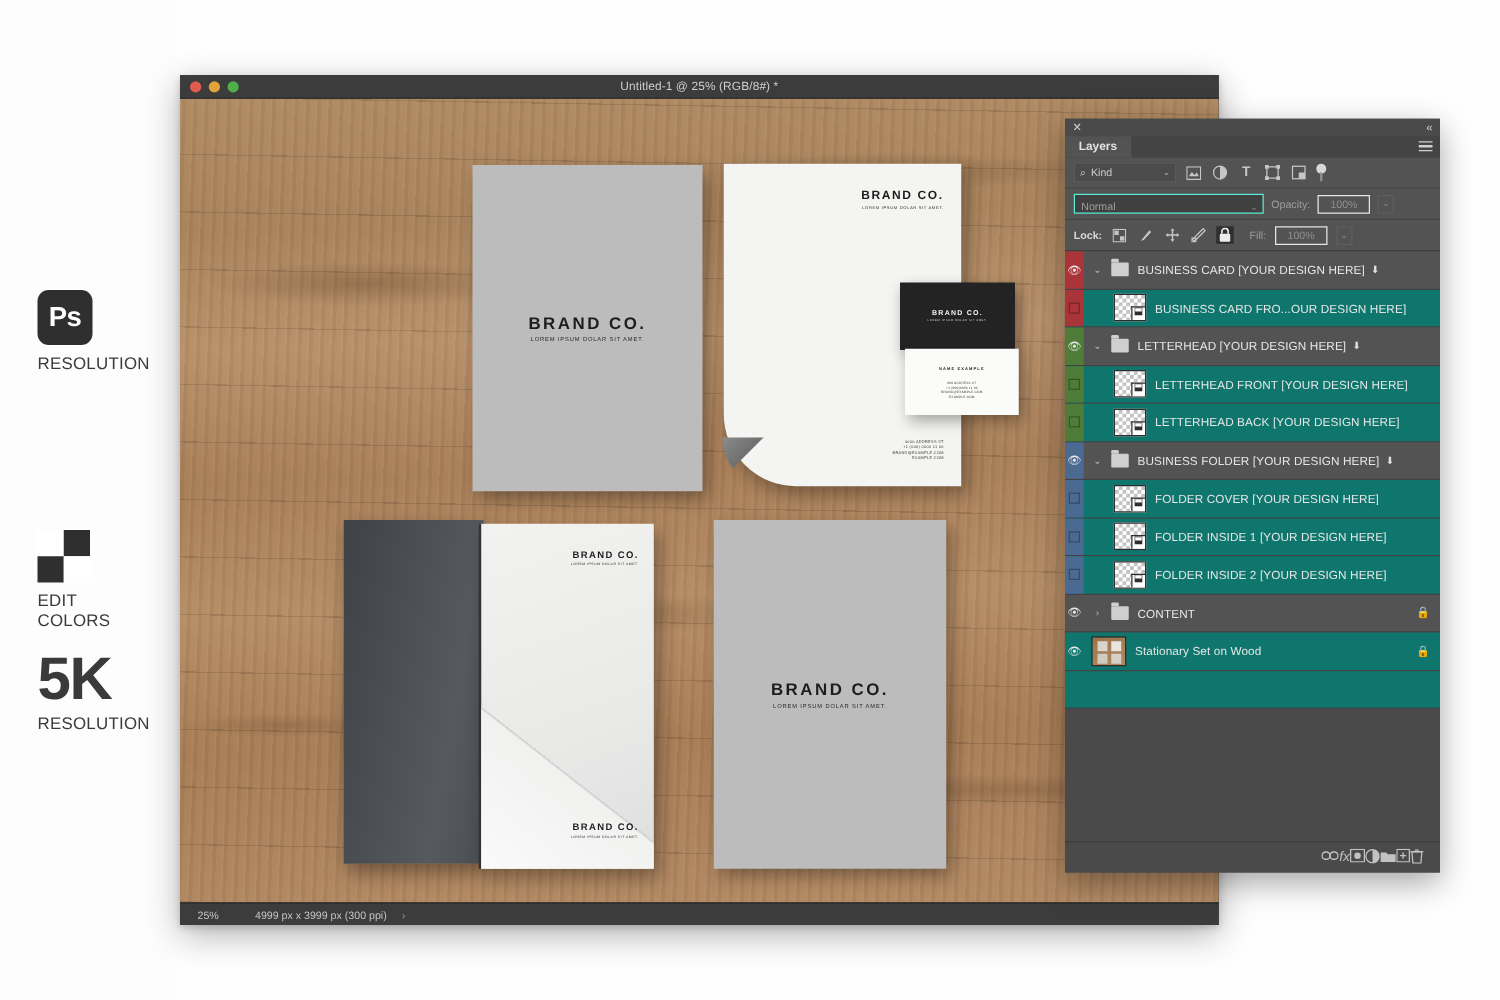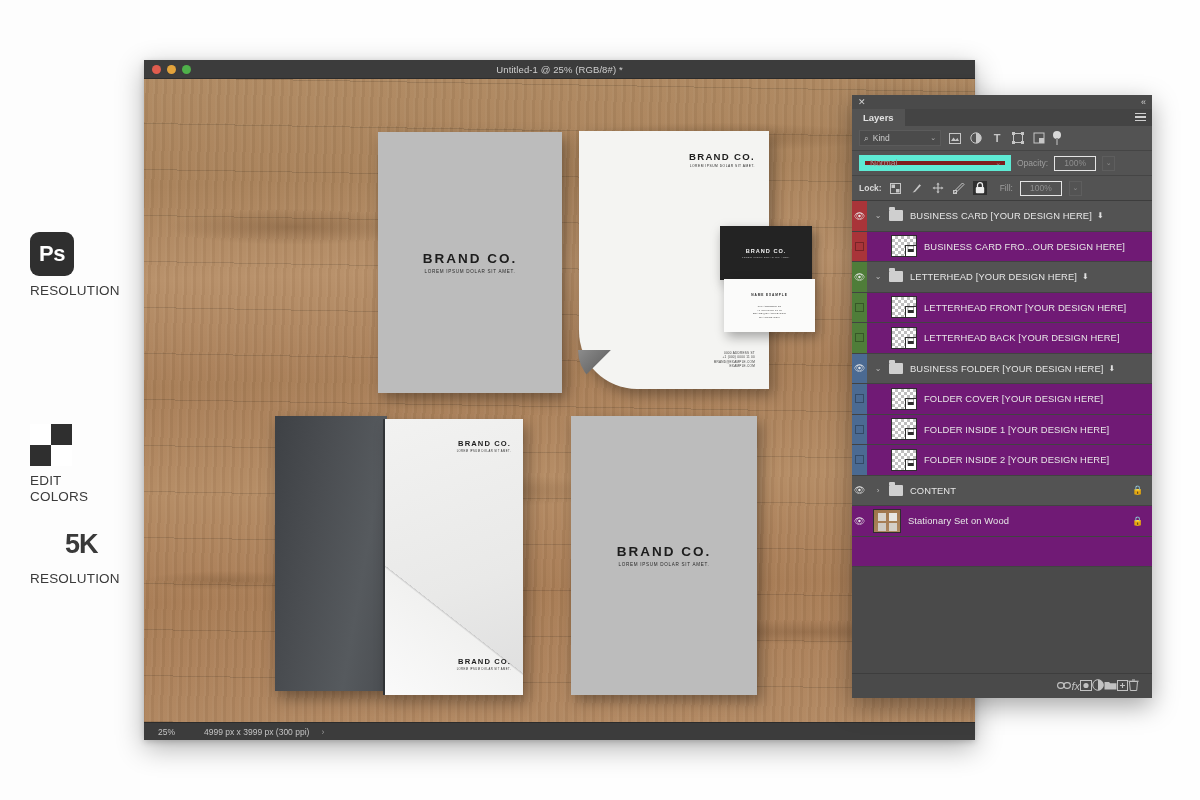--- a/index.html
+++ b/index.html
@@ -42,21 +42,21 @@
   }
   .vec-doc::after{
     content:""; position:absolute; left:8px; top:3px; width:8px; height:8px;
     background:#fff; border:1.4px solid #3c3c3c;
   }
 
   .edit-ic { width: 42px; height: 42px; display:grid; grid-template-columns:1fr 1fr; grid-template-rows:1fr 1fr; }
   .edit-ic i { display:block; }
   .q-w { background:#ffffff; } .q-d { background:#2f2f2f; }
 
-  .fivek { font-size: 27px; font-weight: 700; color:#3a3a3a; letter-spacing:-1px; line-height: 40px; margin-left: 35px; }
+  .fivek { font-size: 48px; font-weight: 700; color:#3a3a3a; letter-spacing:-1px; line-height: 40px; }
 
   
   .ps-window {
     position: absolute; left: 144px; top: 60px; width: 831px; height: 680px;
     background:#3a3a3a;
     box-shadow: 0 8px 26px rgba(0,0,0,.30), 0 2px 6px rgba(0,0,0,.18);
   }
   .titlebar {
     position:relative; height: 19px; background:#3c3c3c;
     border-bottom:1px solid #2c2c2c; display:flex; align-items:center;
@@ -203,42 +203,42 @@
     position:relative;
   }
   .kind-box .chev { position:absolute; right:4px; font-size:7px; color:#b5b5b5; }
   .fi { width:14px; height:14px; display:flex; align-items:center; justify-content:center; color:#c6c6c6; }
   .toggle-knob { width:8px; height:14px; position:relative; }
   .toggle-knob i { position:absolute; left:0; top:0; width:8px; height:8px; border-radius:50%; background:#d8d8d8; }
   .toggle-knob b { position:absolute; left:3px; top:7px; width:2px; height:7px; background:#8d8d8d; }
 
   .lp-blend { height: 25px; background:#535353; display:flex; align-items:center; padding:0 7px; gap:6px; border-bottom:1px solid #454545; }
   .blend-sel {
-    width: 152px; height:16px; background:#7f1d1d; border:6px solid #5eead4; position:relative;
-    display:flex; align-items:center; padding-left:5px; font-size:8.5px; color:#9e9e9e;
+    width: 152px; height:16px; background:#404040; border:1px solid #5eead4; position:relative;
+    display:flex; align-items:flex-end; padding-left:5px; font-size:8.5px; color:#9e9e9e;
   }
   .blend-sel .chev{ position:absolute; right:4px; font-size:7px; color:#8f8f8f; }
   .op-label { font-size:8.5px; color:#9e9e9e; }
   .op-val {
     width:42px; height:15px; border:1px solid #e5e5e5; font-size:8.5px; color:#8f8f8f;
     display:flex; align-items:center; justify-content:center;
   }
   .op-step { width:13px; height:15px; border:1px solid #5e5e5e; font-size:7px; color:#8f8f8f; display:flex; align-items:center; justify-content:center; }
 
   .lp-lock { height: 25px; background:#535353; display:flex; align-items:center; padding:0 7px; gap:7px; border-bottom:1px solid #3d3d3d; }
   .lock-label { font-size:8.5px; color:#d8d8d8; font-weight:700; }
   .lk { width:14px; height:14px; display:flex; align-items:center; justify-content:center; color:#c6c6c6; font-size:10px; }
   .lk.active { background:#2f2f2f; }
 
   .layer-list { height: 398px; overflow:hidden; background:#4a4a4a; }
   .layer-row {
     height: 30.5px; display:flex; align-items:center; position:relative;
     border-bottom:1px solid #424242; background:#535353;
   }
-  .layer-row.alt { background:#701a75; }
+  .layer-row.alt { background:#0f766e; }
   .color-strip { width: 15px; height:100%; display:flex; align-items:center; justify-content:center; flex:0 0 15px; }
   .eye { font-size:9px; color:#e9e9e9; }
   .eye-box { width:9px; height:9px; border:1px solid rgba(0,0,0,.30); }
   .disc { width: 22px; display:flex; align-items:center; justify-content:center; color:#bdbdbd; font-size:8px; }
   .thumb-chk {
     width: 26px; height: 22px; margin-left:2px; flex:0 0 26px; position:relative;
     background-image:
       linear-gradient(45deg,#bfbfbf 25%, transparent 25%, transparent 75%, #bfbfbf 75%),
       linear-gradient(45deg,#bfbfbf 25%, transparent 25%, transparent 75%, #bfbfbf 75%);
     background-size:6px 6px; background-position:0 0, 3px 3px; background-color:#fff;

